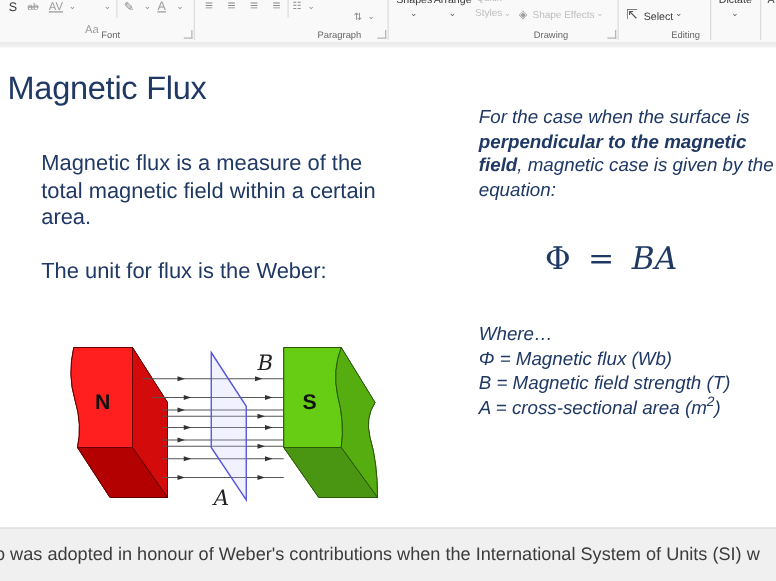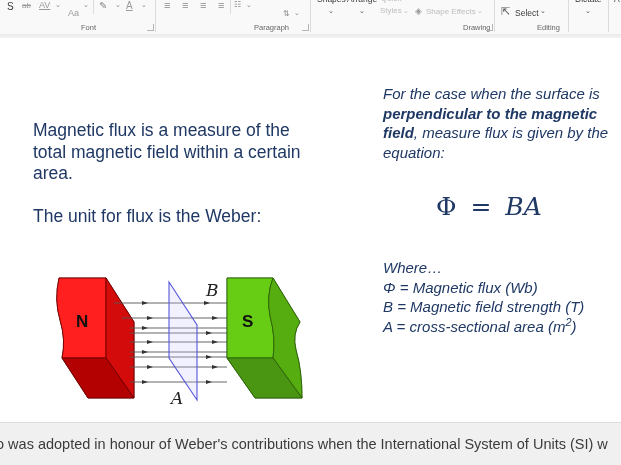--- a/index.html
+++ b/index.html
@@ -38,21 +38,21 @@
 </style>
 </head>
 <body>
 
 <div class="ribbon">
 
   <span class="rb-item rb-dark" style="left:7px;top:1px;font-size:10px;">S</span>
   <span class="rb-item" style="left:22px;top:1px;font-size:8px;text-decoration:line-through;">ab</span>
   <span class="rb-item" style="left:39px;top:0px;font-size:9px;text-decoration:underline;">AV</span>
   <span class="tiny-icon" style="left:55px;top:1px;font-size:7px;">⌄</span>
-  <span class="rb-item" style="left:68px;top:8px;">Aa</span>
+  <span class="rb-item" style="left:68px;top:18px;">Aa</span>
   <span class="tiny-icon" style="left:83px;top:1px;font-size:7px;">⌄</span>
   <div class="group-sep" style="left:93px;height:14px;"></div>
   <span class="tiny-icon" style="left:99px;top:0px;font-size:10px;">✎</span>
   <span class="tiny-icon" style="left:115px;top:1px;font-size:7px;">⌄</span>
   <span class="rb-item" style="left:126px;top:0px;font-size:10px;text-decoration:underline;">A</span>
   <span class="tiny-icon" style="left:141px;top:1px;font-size:7px;">⌄</span>
   <span class="group-label" style="left:37px;">Font</span>
   <div class="launcher" style="left:147px;"></div>
   <div class="group-sep" style="left:155px;"></div>
 
@@ -72,49 +72,50 @@
   <span class="rb-item rb-dark" style="left:317px;top:-6px;font-size:8.5px;">Shapes</span>
   <span class="tiny-icon" style="left:328px;top:7px;font-size:7px;color:#555;">⌄</span>
   <span class="rb-item rb-dark" style="left:347px;top:-6px;font-size:8.5px;">Arrange</span>
   <span class="tiny-icon" style="left:359px;top:7px;font-size:7px;color:#555;">⌄</span>
   <span class="rb-item" style="left:381px;top:-6px;font-size:8px;color:#bdbdbd;">Quick</span>
   <span class="rb-item" style="left:380px;top:6px;font-size:8px;color:#bdbdbd;">Styles</span>
   <span class="tiny-icon" style="left:403px;top:7px;font-size:7px;color:#bdbdbd;">⌄</span>
   <span class="tiny-icon" style="left:415px;top:6px;font-size:9px;color:#9a9a9a;">◈</span>
   <span class="rb-item" style="left:426px;top:7px;font-size:8px;color:#bdbdbd;">Shape Effects</span>
   <span class="tiny-icon" style="left:477px;top:7px;font-size:7px;color:#bdbdbd;">⌄</span>
-  <span class="group-label" style="left:383px;margin-left:36px;">Drawing</span>
+  <span class="group-label" style="left:383px;">Drawing</span>
   <div class="launcher" style="left:486px;"></div>
   <div class="group-sep" style="left:494px;"></div>
 
   <span class="tiny-icon" style="left:501px;top:5px;font-size:11px;color:#555;">⇱</span>
   <span class="rb-item rb-dark" style="left:515px;top:8px;font-size:8.5px;">Select</span>
   <span class="tiny-icon" style="left:540px;top:7px;font-size:7px;color:#555;">⌄</span>
   <span class="group-label" style="left:493px;text-align:right;">Editing</span>
   <div class="group-sep" style="left:568px;"></div>
 
   <span class="rb-item rb-dark" style="left:575px;top:-6px;font-size:8.5px;">Dictate</span>
   <span class="tiny-icon" style="left:585px;top:7px;font-size:7px;color:#555;">⌄</span>
   <span class="group-label" style="left:580px;">Voice</span>
   <div class="group-sep" style="left:608px;"></div>
   <span class="rb-item rb-dark" style="left:614px;top:-6px;font-size:8.5px;">A</span>
   <span class="group-label" style="left:614px;">A</span>
 </div>
 <div class="ribbon-shadow"></div>
 
 <div class="slide">
+  <div class="title">Magnetic Flux</div>
 
   <div class="body-left">
     <p>Magnetic flux is a measure of the total magnetic field within a certain area.</p>
     <div class="gap"></div>
     <p>The unit for flux is the Weber:</p>
   </div>
 
   <div class="body-right">
-    <span>For the case when the surface is </span><b>perpendicular to the magnetic field</b><span>, measure flux is given by the equation:</span>
+    <span>For the case when the surface is </span><b>perpendicular to the magnetic field</b><span>, magnetic case is given by the equation:</span>
   </div>
 
   <div class="equation">
     <span>Φ</span>
     <span style="margin:0 6px;">=</span>
     <span class="var">BA</span>
   </div>
 
   <div class="where">
     <div>Where…</div>

